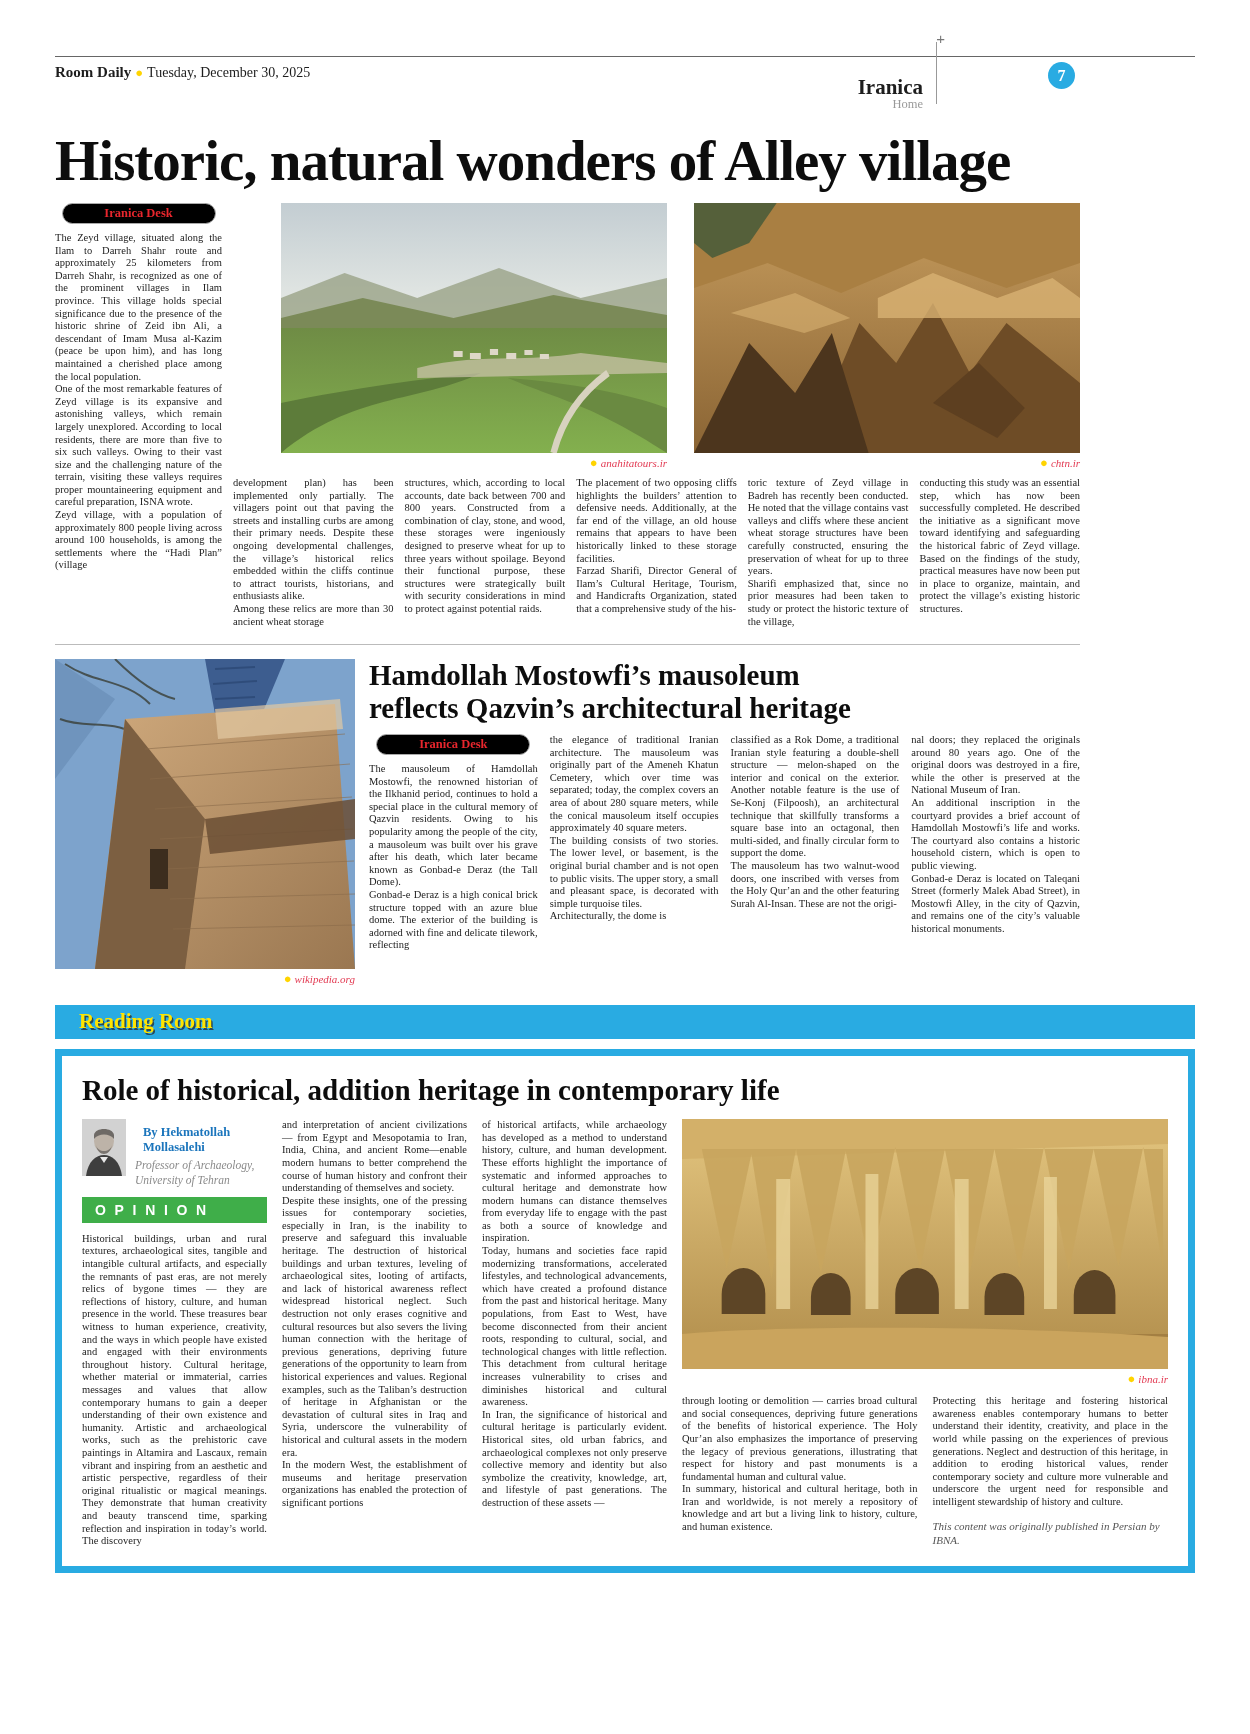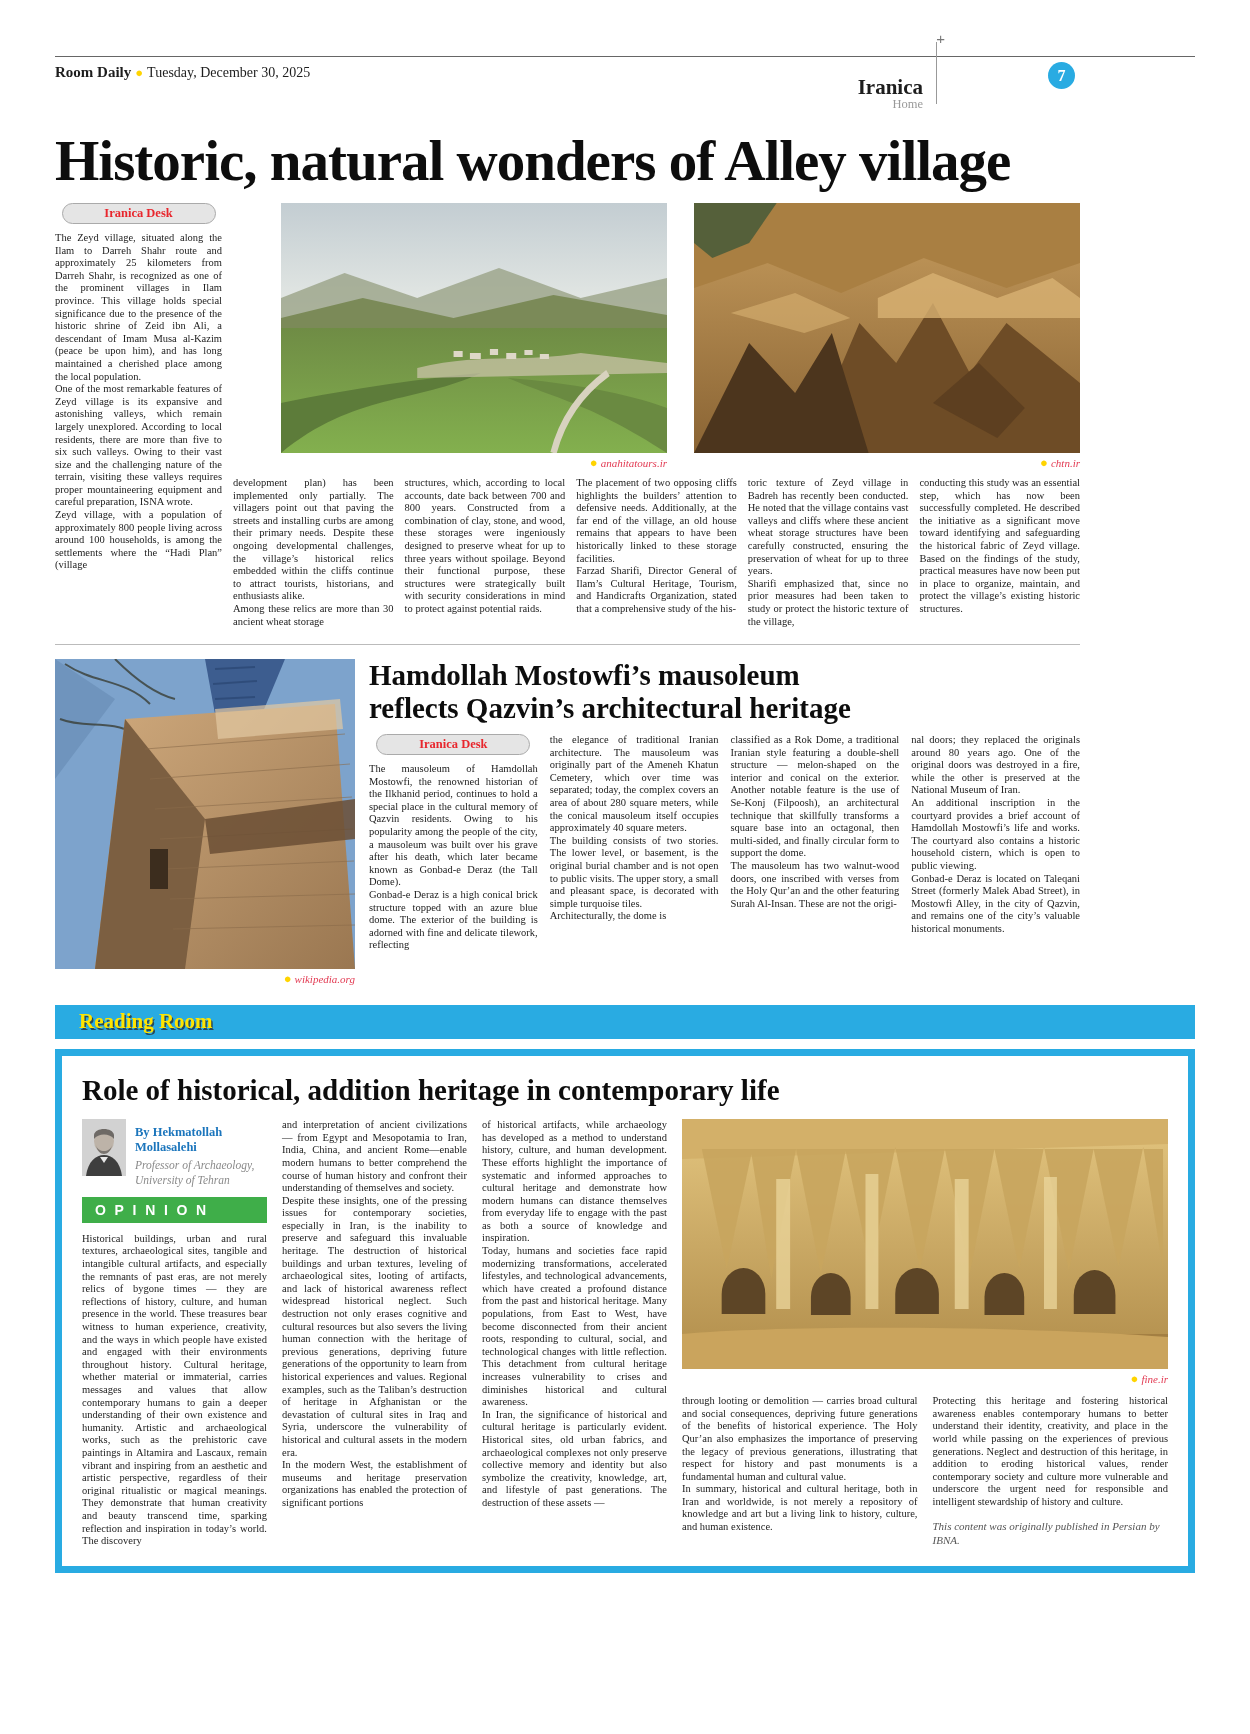--- a/index.html
+++ b/index.html
@@ -20,21 +20,21 @@
   .page-circle{position:absolute;right:120px;top:2px;width:27px;height:27px;border-radius:50%;
                background:#29abe2;color:#fff;font-weight:bold;font-size:16px;display:flex;
                align-items:center;justify-content:center;}
   
   .headline1{margin:26px 55px 0 55px;font-size:57px;font-weight:bold;letter-spacing:-1px;
              line-height:1.0;color:#0d0d0d;}
   
   .body-txt{font-size:10.5px;line-height:1.2;text-align:justify;white-space:pre-line;
             color:#222;hyphens:auto;}
   .desk-badge{display:block;width:152px;margin:0 auto 8px auto;border:1px solid #aaa;border-radius:14px;
-              color:#e8262d;font-weight:bold;font-size:12.5px;text-align:center;padding:2px 0;background:#e5e5e5;}
+              color:#e8262d;font-weight:bold;font-size:12.5px;text-align:center;padding:2px 0;background:#000000;}
   .credit{font-size:11px;font-style:italic;color:#e23a52;text-align:right;margin-top:2px;}
   .credit .dot{font-style:normal;margin-right:3px;}
   figure{margin:0;}
   svg{display:block;}
   
   .article1{display:flex;gap:11px;margin:14px 55px 0 55px;width:1025px;}
   .a1-col1{flex:0 0 167px;}
   .a1-right{flex:1;min-width:0;}
   .photo-row{display:flex;gap:27px;margin-left:48px;}
   .photo-row figure{flex:1;min-width:0;}
@@ -54,21 +54,21 @@
   .reading-banner span{color:#ffe400;font-weight:bold;font-size:21px;
                        text-shadow:1.5px 1.5px 0 rgba(40,40,40,.75);}
   .article3{margin:10px 55px 0 55px;width:1140px;box-sizing:border-box;border:7px solid #29abe2;
             padding:14px 20px 18px 20px;background:#fff;}
   .headline3{font-size:29px;font-weight:bold;margin:4px 0 12px 0;color:#0d0d0d;}
   .a3-grid{display:flex;gap:15px;}
   .a3-grid .txtcol{flex:0 0 185px;min-width:0;}
   .a3-right{flex:1;min-width:0;}
   .author-block{display:flex;gap:9px;margin-bottom:10px;}
   .author-photo{flex:0 0 44px;}
-  .byline{color:#1b75bc;font-weight:bold;font-size:12.5px;margin-top:6px;}
+  .byline{color:#1b75bc;font-weight:bold;font-size:12.5px;margin-top:6px;margin-left:8px;}
   .author-title{font-style:italic;color:#8a8a8a;font-size:11.5px;white-space:pre-line;line-height:1.25;margin-top:3px;}
   .opinion-bar{background:#3fae49;color:#fff;font-family:"Liberation Sans",sans-serif;font-weight:bold;
                font-size:14px;letter-spacing:.62em;padding:5px 0 5px 13px;margin:4px 0 10px 0;}
   .bottom-cols{display:flex;gap:15px;margin-top:8px;}
   .bottom-cols > div{flex:1;min-width:0;}
   .footer-note{font-size:11px;font-style:italic;color:#555;margin-top:12px;line-height:1.25;}
 </style>
 </head>
 <body>
 
@@ -281,21 +281,21 @@
             </g>
             <g fill="#e9d398" opacity=".8">
               <rect x="95" y="60" width="14" height="130"></rect>
                 <rect x="185" y="55" width="13" height="135"></rect>
               <rect x="275" y="60" width="14" height="130"></rect>
                 <rect x="365" y="58" width="13" height="132"></rect>
             </g>
             <rect y="215" width="490" height="35" fill="#a37f42"></rect>
             <path d="M0,215 C120,205 360,208 490,218 L490,250 L0,250 Z" fill="#caa45d"></path>
           </svg>
-          <figcaption class="credit"><span class="dot">●</span><span>fine.ir</span></figcaption>
+          <figcaption class="credit"><span class="dot">●</span><span>ibna.ir</span></figcaption>
         </figure>
         <div class="bottom-cols">
           <div class="body-txt">through looting or demolition — carries broad cultural and social consequences, depriving future generations of the benefits of historical experience. The Holy Qur’an also emphasizes the importance of preserving the legacy of previous generations, illustrating that respect for history and past monuments is a fundamental human and cultural value.
 In summary, historical and cultural heritage, both in Iran and worldwide, is not merely a repository of knowledge and art but a living link to history, culture, and human existence.</div>
           <div>
             <div class="body-txt">Protecting this heritage and fostering historical awareness enables contemporary humans to better understand their identity, creativity, and place in the world while passing on the experiences of previous generations. Neglect and destruction of this heritage, in addition to eroding historical values, render contemporary society and culture more vulnerable and underscore the urgent need for responsible and intelligent stewardship of history and culture.</div>
             <div class="footer-note">This content was originally published in Persian by IBNA.</div>
           </div>
         </div>
       </div>

